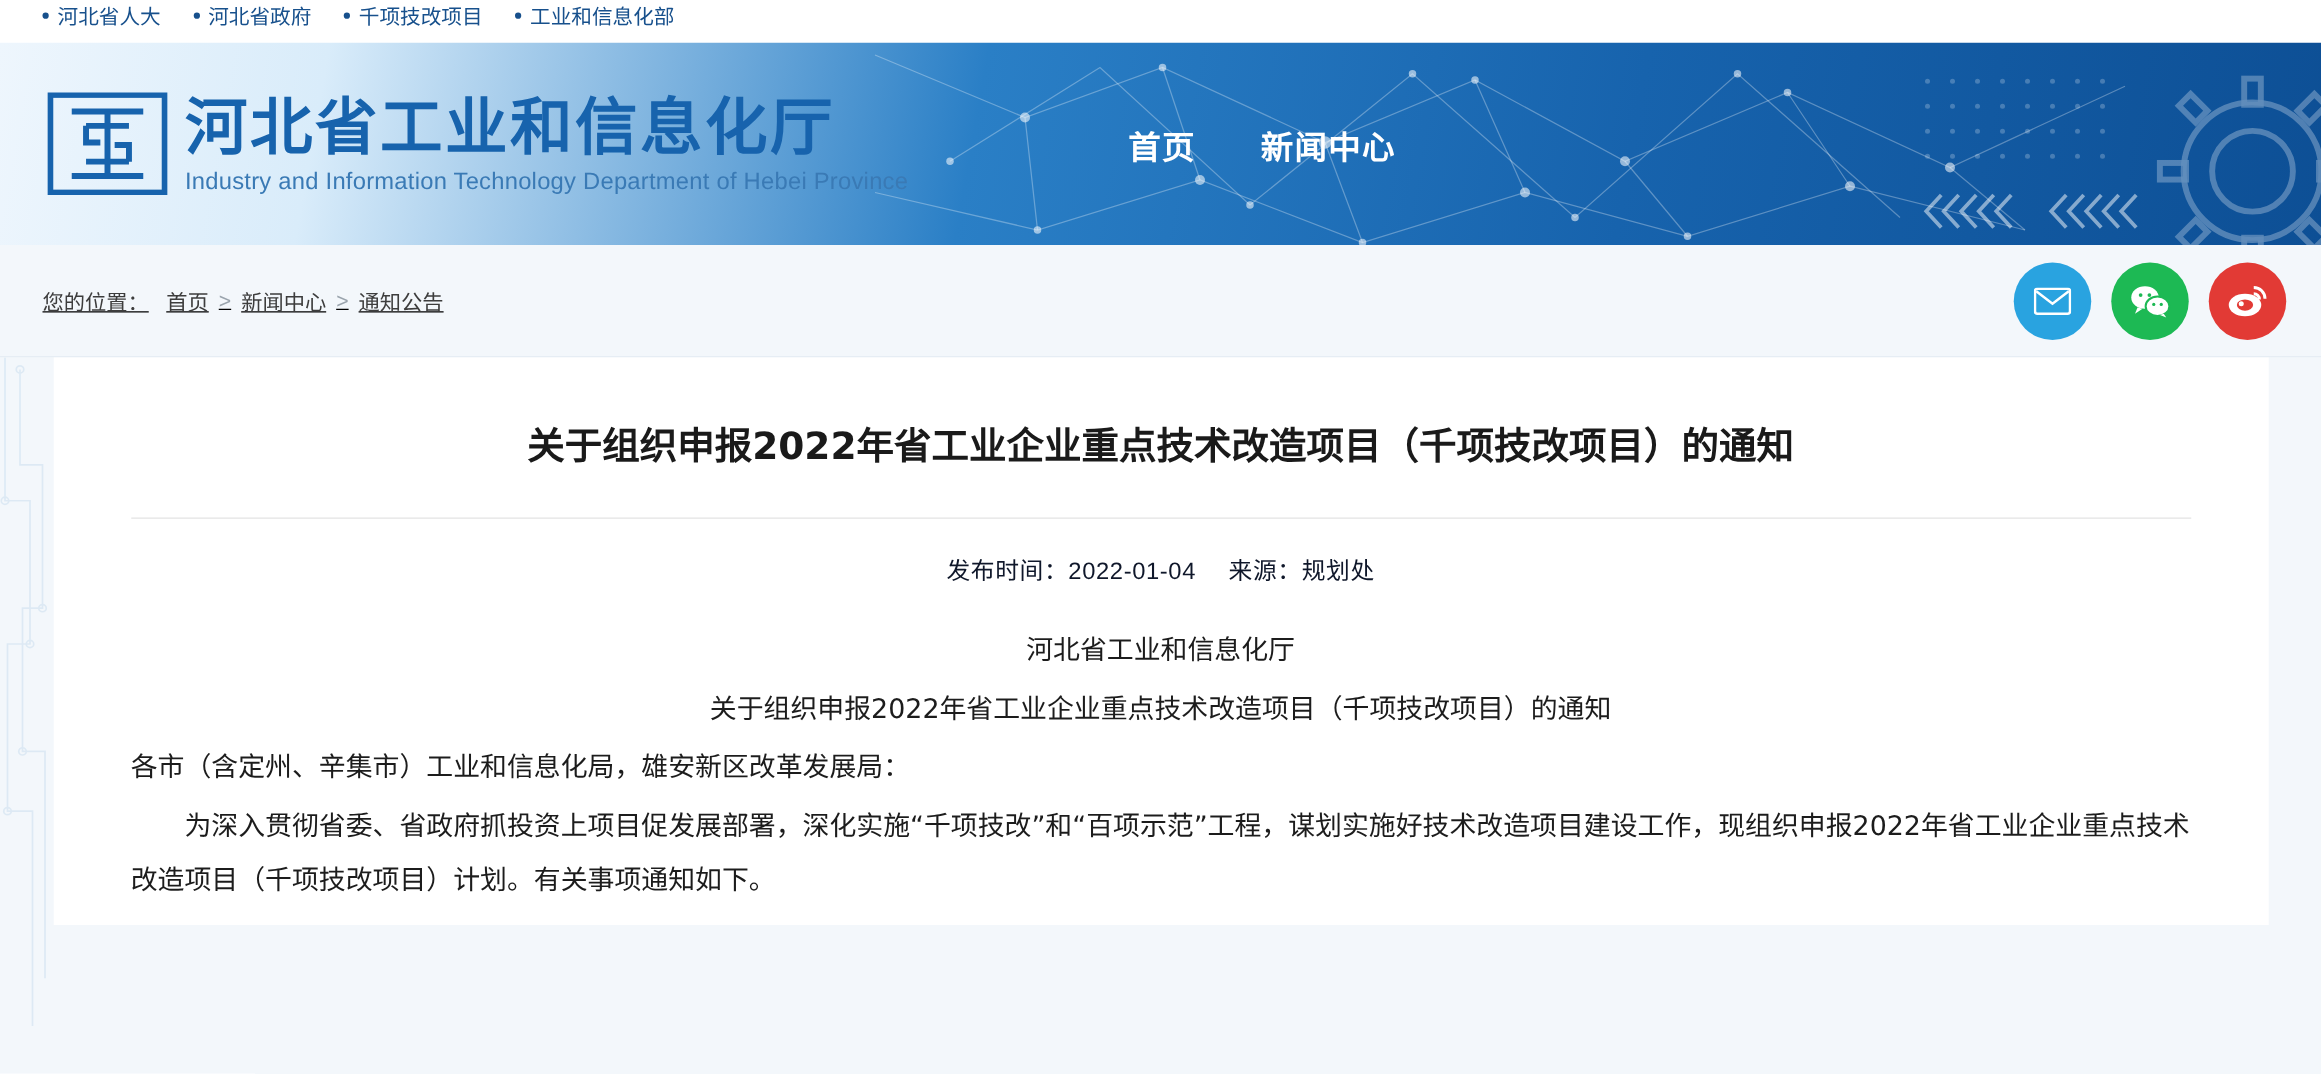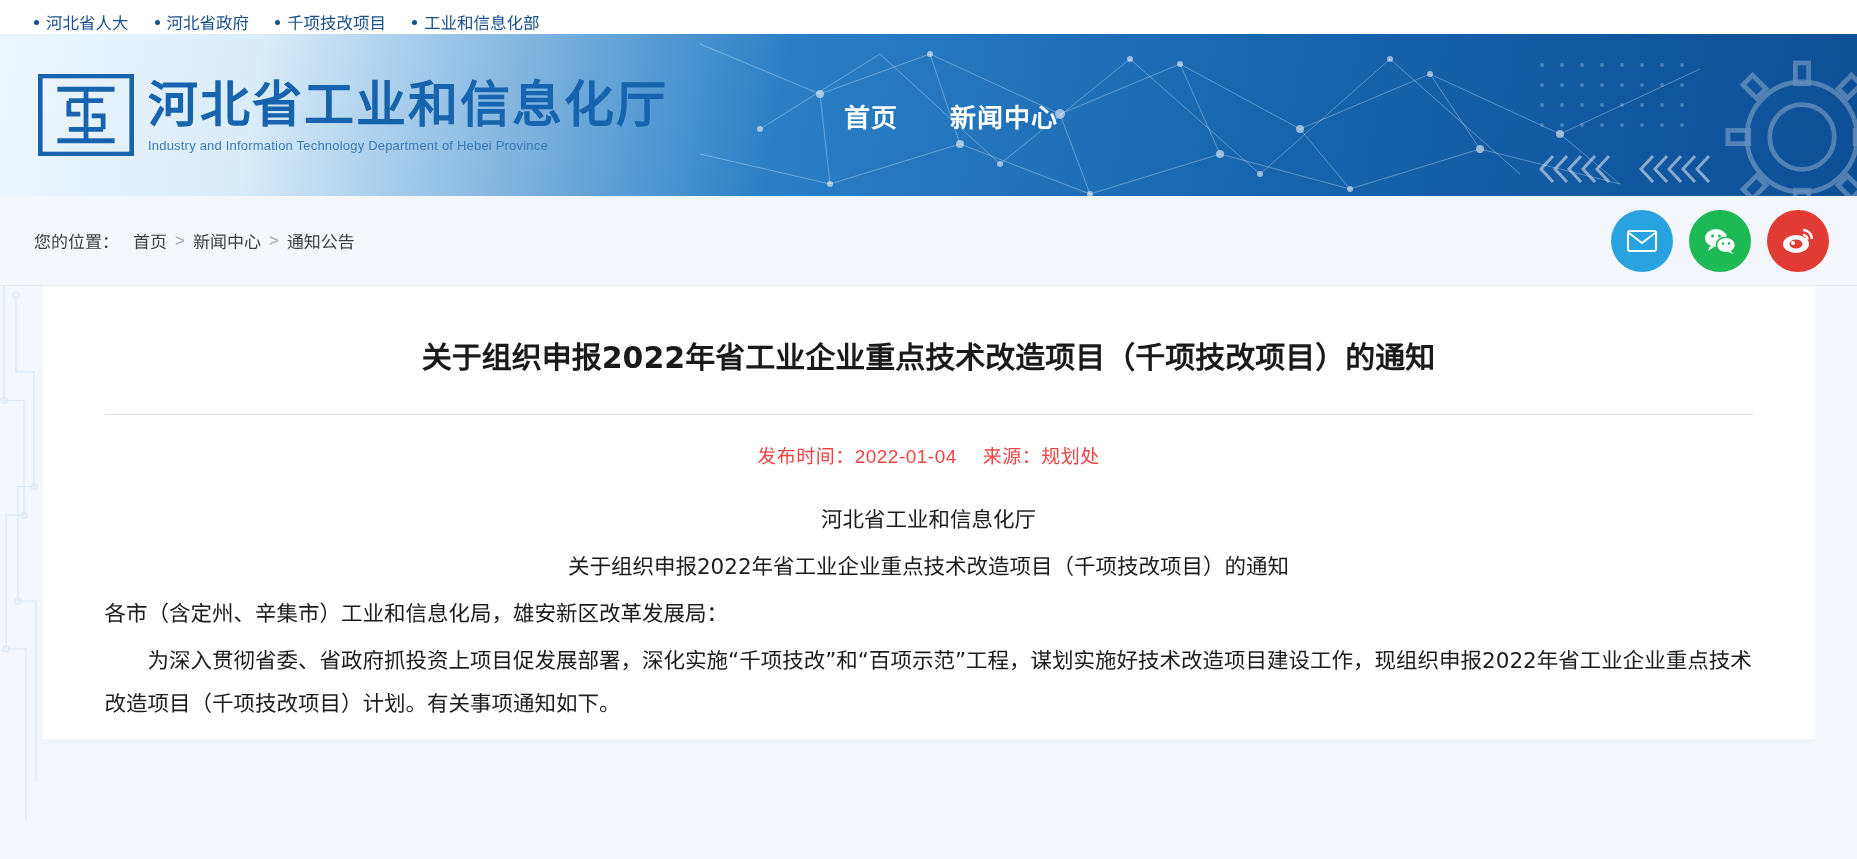--- a/index.html
+++ b/index.html
@@ -10,21 +10,21 @@
     width: 1857px;
     font-family: "Liberation Sans", "DejaVu Sans", sans-serif;
     background: #ffffff;
   }
 
   
   .topbar {
     height: 34px;
     background: #ffffff;
     display: flex;
-    align-items: flex-end;
+    align-items: flex-start;
     padding-left: 34px;
     font-size: 16.5px;
     color: #1a4f8a;
     position: relative;
     z-index: 5;
   }
   .topbar .tl {
     display: flex;
     align-items: center;
     margin-right: 26px;
@@ -70,21 +70,21 @@
   }
   .logo-text .cn {
     font-size: 50px;
     font-weight: bold;
     color: #1763ad;
     letter-spacing: 2px;
     line-height: 1.12;
     font-family: "DejaVu Sans", "Liberation Sans", sans-serif;
   }
   .logo-text .en {
-    font-size: 13px;
+    font-size: 19px;
     color: #3a7ab5;
     letter-spacing: .2px;
     margin-top: 5px;
     font-family: "Liberation Sans", sans-serif;
   }
   .nav {
     display: flex;
     align-items: center;
     margin-left: 150px;
     gap: 0;
@@ -121,20 +121,21 @@
   }
 
   
   .crumbbar {
     position: relative;
     height: 90px;
     background: #f3f7fb;
     border-bottom: 1px solid #e2eaf2;
     display: flex;
     align-items: center;
+    text-decoration: underline;
   }
   .crumb {
     margin-left: 34px;
     font-size: 17px;
     color: #4a4a4a;
     display: flex;
     align-items: center;
     gap: 6px;
     white-space: nowrap;
   }
@@ -193,21 +194,21 @@
     color: #1a1a1a;
     line-height: 1.45;
     font-family: "DejaVu Sans", "Liberation Sans", sans-serif;
   }
   .meta-sep {
     border-top: 1px solid #e3e3e3;
     margin: 0 0 0 0;
   }
   .meta {
     text-align: center;
-    color: #ef4444;
+    color: #0f172a;
     font-size: 19px;
     padding: 26px 0 30px;
     letter-spacing: .5px;
   }
   .meta .gap { display: inline-block; width: 26px; }
   .body {
     font-size: 21.5px;
     line-height: 2.0;
     color: #1c1c1c;
     font-family: "DejaVu Sans", "Liberation Sans", sans-serif;

